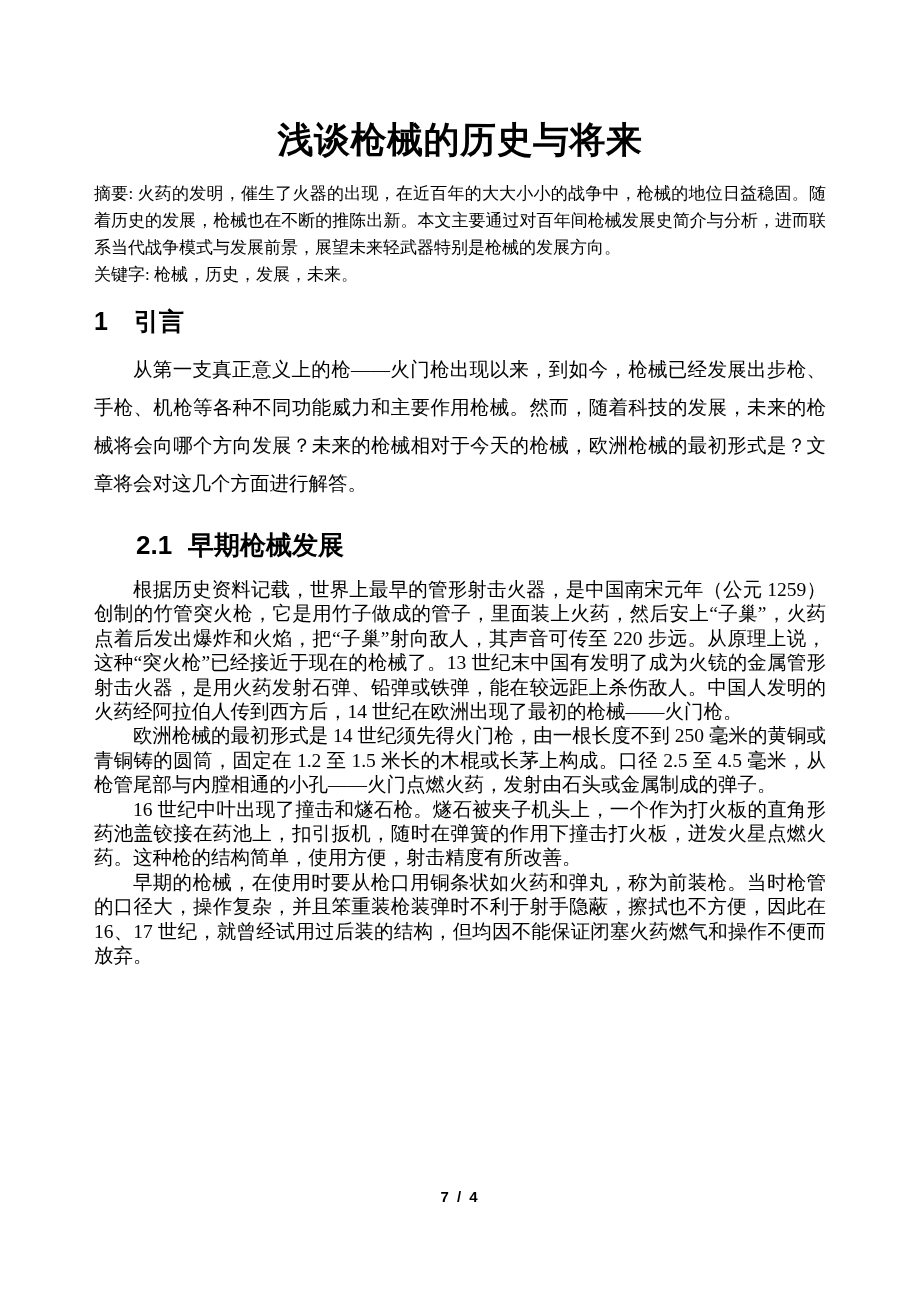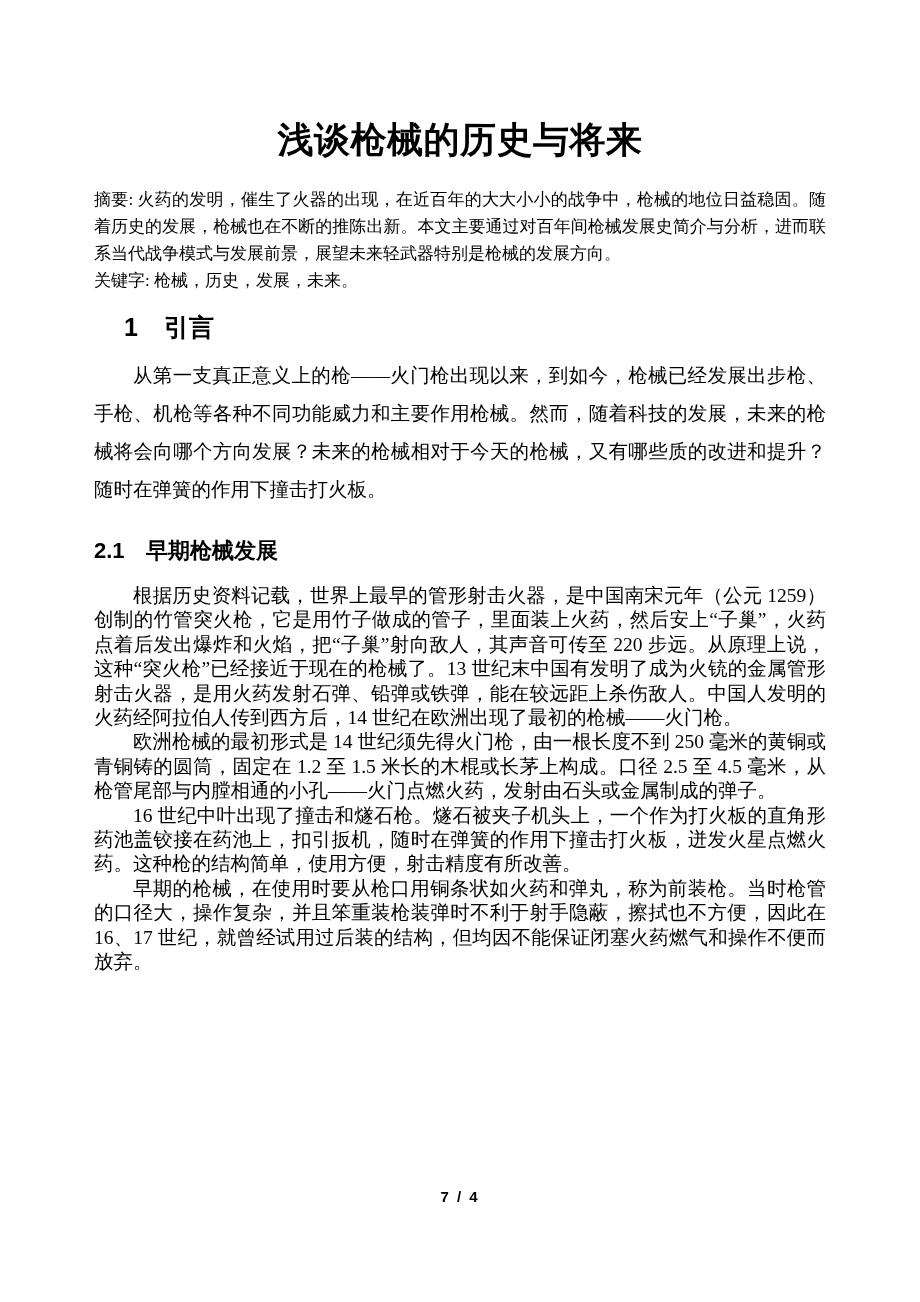--- a/index.html
+++ b/index.html
@@ -22,46 +22,46 @@
     margin: 0;
     padding-top: 116px;
     font-family: "Liberation Sans", "DejaVu Sans", sans-serif;
     font-size: 36px;
     font-weight: bold;
     line-height: 48px;
     text-align: center;
     letter-spacing: 0.5px;
   }
   .abstract {
-    margin: 22px 0 0 0;
+    margin: 16px 0 0 0;
     font-size: 17px;
     line-height: 27px;
     text-align: justify;
   }
   .keywords {
     margin: 0;
     font-size: 17px;
     line-height: 27px;
   }
   .sec-heading {
     margin: 0;
     font-family: "Liberation Sans", "DejaVu Sans", sans-serif;
     font-weight: bold;
   }
   .h-level1 {
     margin-top: 17px;
     font-size: 25px;
     line-height: 32px;
-    margin-left: 30px;
   }
   .h-level1 .sec-num { display: inline-block; min-width: 40px; }
   .h-level2 {
     margin-top: 27px;
-    font-size: 22px;
+    font-size: 26px;
     line-height: 30px;
+    margin-left: 42px;
   }
   .h-level2 .sec-num { display: inline-block; min-width: 52px; }
   .intro-para {
     margin: 14px 0 0 0;
     font-size: 19.5px;
     line-height: 38px;
     text-indent: 2em;
     text-align: justify;
   }
   .body-para {
@@ -92,21 +92,21 @@
   <h1 class="doc-title">浅谈枪械的历史与将来</h1>
 
   <p class="abstract">摘要: 火药的发明，催生了火器的出现，在近百年的大大小小的战争中，枪械的地位日益稳固。随着历史的发展，枪械也在不断的推陈出新。本文主要通过对百年间枪械发展史简介与分析，进而联系当代战争模式与发展前景，展望未来轻武器特别是枪械的发展方向。</p>
 
   <p class="keywords">关键字: 枪械，历史，发展，未来。</p>
 
   <h2 class="sec-heading h-level1">
     <span class="sec-num">1</span><span>引言</span>
   </h2>
 
-  <p class="intro-para">从第一支真正意义上的枪——火门枪出现以来，到如今，枪械已经发展出步枪、手枪、机枪等各种不同功能威力和主要作用枪械。然而，随着科技的发展，未来的枪械将会向哪个方向发展？未来的枪械相对于今天的枪械，又有哪些质的改进和提升？随时在弹簧的作用下撞击打火板。</p>
+  <p class="intro-para">从第一支真正意义上的枪——火门枪出现以来，到如今，枪械已经发展出步枪、手枪、机枪等各种不同功能威力和主要作用枪械。然而，随着科技的发展，未来的枪械将会向哪个方向发展？未来的枪械相对于今天的枪械，欧洲枪械的最初形式是？文章将会对这几个方面进行解答。</p>
 
 
   <h3 class="sec-heading h-level2">
     <span class="sec-num">2.1</span><span>早期枪械发展</span>
   </h3>
 
   <p class="body-para first">根据历史资料记载，世界上最早的管形射击火器，是中国南宋元年（公元 1259）创制的竹管突火枪，它是用竹子做成的管子，里面装上火药，然后安上“子巢”，火药点着后发出爆炸和火焰，把“子巢”射向敌人，其声音可传至 220 步远。从原理上说，这种“突火枪”已经接近于现在的枪械了。13 世纪末中国有发明了成为火铳的金属管形射击火器，是用火药发射石弹、铅弹或铁弹，能在较远距上杀伤敌人。中国人发明的火药经阿拉伯人传到西方后，14 世纪在欧洲出现了最初的枪械——火门枪。</p>
 
   <p class="body-para">欧洲枪械的最初形式是 14 世纪须先得火门枪，由一根长度不到 250 毫米的黄铜或青铜铸的圆筒，固定在 1.2 至 1.5 米长的木棍或长茅上构成。口径 2.5 至 4.5 毫米，从枪管尾部与内膛相通的小孔——火门点燃火药，发射由石头或金属制成的弹子。</p>
 

